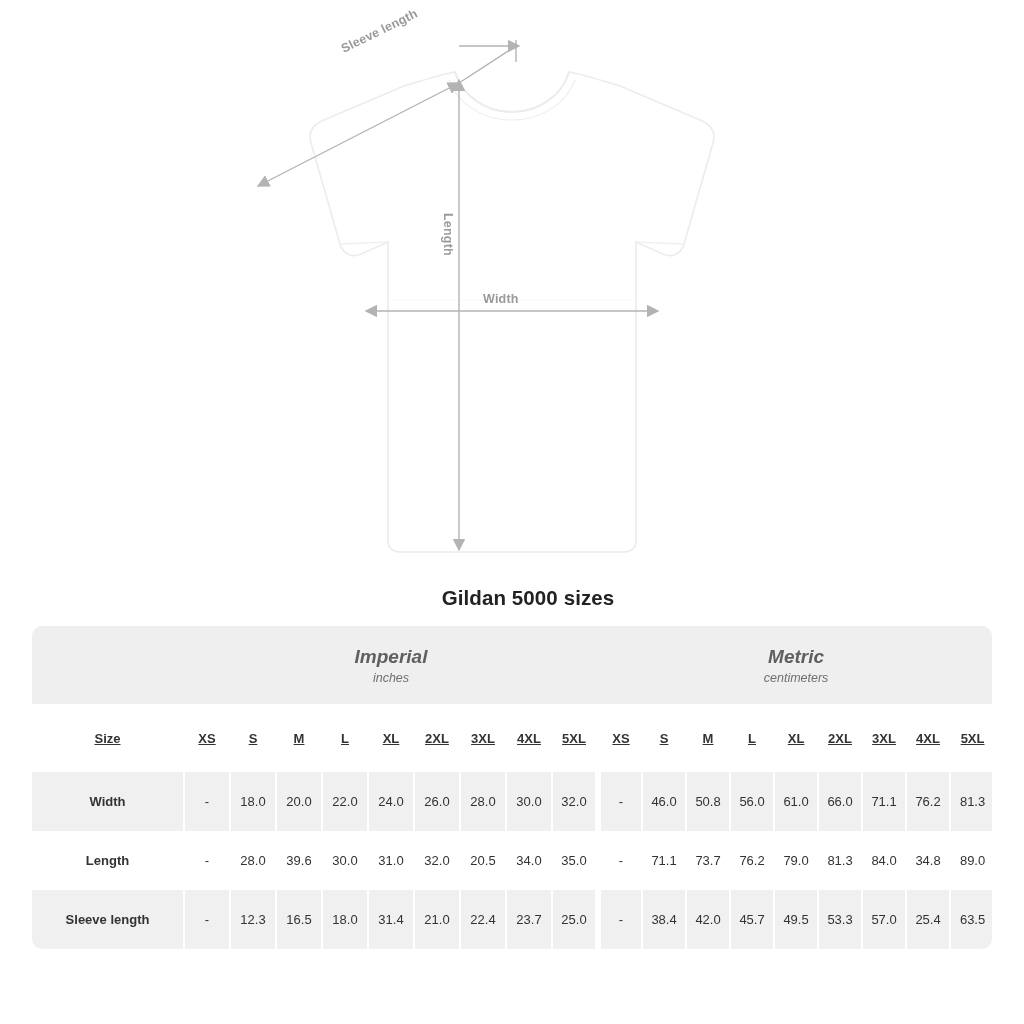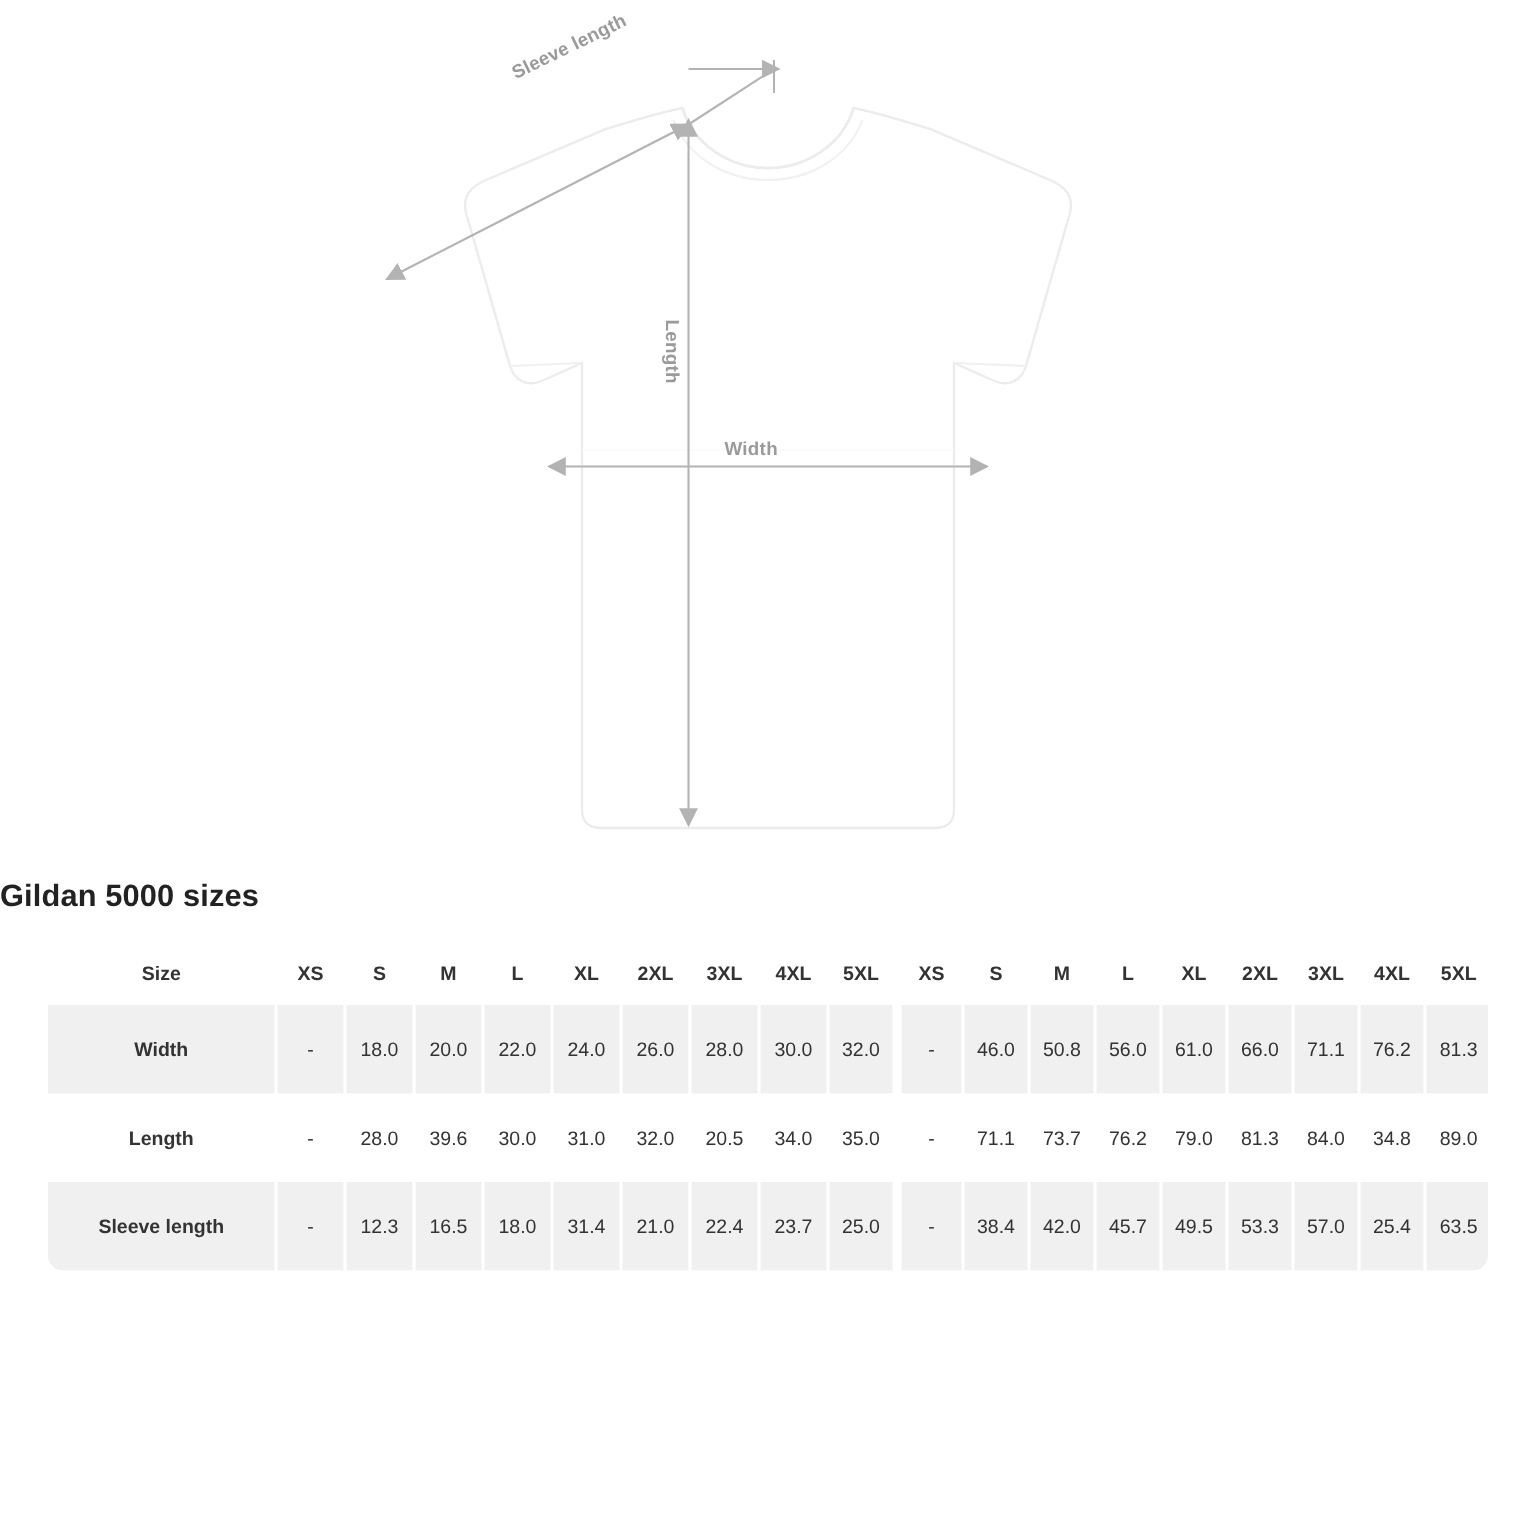--- a/index.html
+++ b/index.html
@@ -50,22 +50,23 @@
     transform: rotate(90deg);
     transform-origin: left top;
   }
   .label-width {
     left: 483px;
     top: 292px;
   }
 
   
   .title-block {
-    text-align: left;
+    text-align: center;
     margin-top: 6px;
+    padding-left: 32px;
   }
   .chart-title {
     font-size: 20.5px;
     font-weight: bold;
     color: #222222;
     margin: 0;
     letter-spacing: 0.1px;
   }
   .chart-note {
     font-size: 12.8px;
@@ -106,25 +107,26 @@
     color: #5f5f5f;
     line-height: 1.25;
   }
   .unit-sub {
     font-size: 12.5px;
     font-style: italic;
     color: #6f6f6f;
     margin-top: 3px;
   }
   .head-row td {
-    height: 44px;
+    height: 68px;
     background: #ffffff;
     font-weight: bold;
     font-size: 13px;
     color: #2f2f2f;
+    text-decoration: underline;
   }
   .head-row td.rowlabel-cell {
     background: #ffffff;
   }
   .data-row td {
     height: 59px;
   }
   .data-row.shaded td {
     background: #f0f0f0;
   }
@@ -222,20 +224,31 @@
   </div>
 
   <div class="table-wrap">
     <table class="size-table">
       <colgroup>
         <col style="width:152px">
         <col span="9" style="width:46px">
         <col span="9" style="width:44px">
       </colgroup>
       <tbody>
+        <tr class="unit-row">
+          <td></td>
+          <td colspan="9">
+            <div class="unit-name">Imperial</div>
+            <div class="unit-sub">inches</div>
+          </td>
+          <td colspan="9" class="metric-first">
+            <div class="unit-name">Metric</div>
+            <div class="unit-sub">centimeters</div>
+          </td>
+        </tr>
 
         <tr class="head-row">
           <td class="rowlabel-cell sep-right">Size</td>
           <td class="col-sep">XS</td>
           <td class="col-sep">S</td>
           <td class="col-sep">M</td>
           <td class="col-sep">L</td>
           <td class="col-sep">XL</td>
           <td class="col-sep">2XL</td>
           <td class="col-sep">3XL</td>

